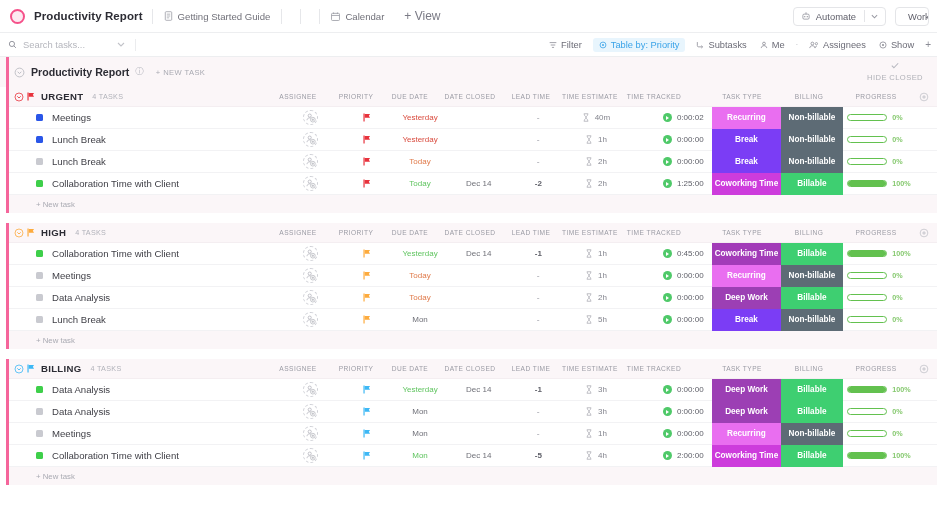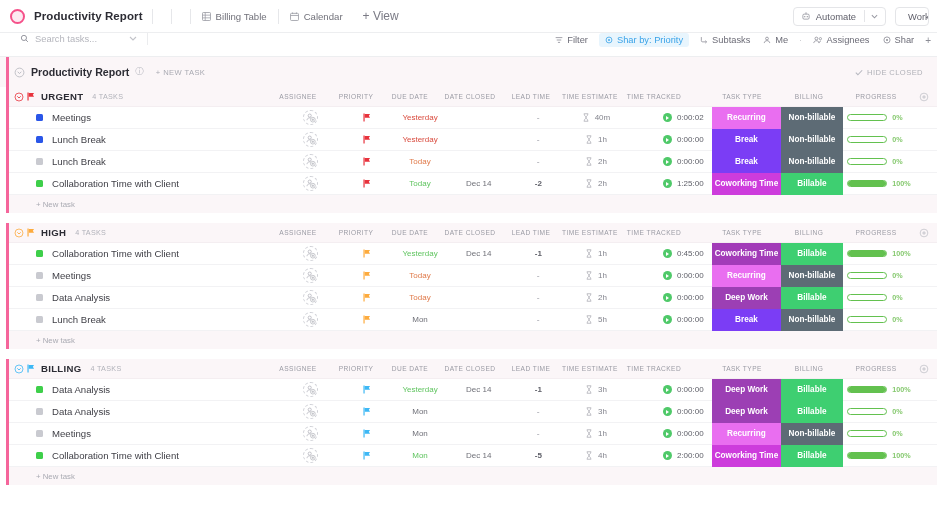--- a/index.html
+++ b/index.html
@@ -49,23 +49,23 @@
     height:19px; padding: 0 7px;
     border: 1px solid #e4e5e8; border-radius: 4px;
     font-size: 9.4px; color:#60606b; background:#fff; white-space:nowrap; cursor:pointer;
   }
   .pillbtn .sep { width:1px; height:12px; background:#e4e5e8; margin:0 1px 0 3px; }
   .share-btn { overflow:hidden; max-width: 34px; }
 
   
   .filterbar {
     height: 24px; min-height: 24px;
-    display:flex; align-items:flex-start;
+    display:flex; align-items:center;
     border-bottom: 1px solid #edeef0;
-    background:#fff; padding-left: 20px; padding-right: 4px;
+    background:#fff; padding-left: 8px; padding-right: 4px;
   }
   .search-wrap { display:flex; align-items:center; gap:6px; width: 120px; }
   .search-input {
     border:none; outline:none; font-size:9.4px; color:#3f3f46;
     font-family:"Liberation Sans", sans-serif; width: 88px; background:transparent;
   }
   .search-input::placeholder { color:#b5b6bd; }
   .vdiv { width:1px; height:12px; background:#ebecee; margin:0 7px; flex:none; }
   .filter-right { margin-left:auto; display:flex; align-items:center; gap:9px; padding-right:2px; }
   .fitem {
@@ -84,21 +84,21 @@
   }
   .list-head::before {
     content:""; position:absolute; left:6px; top:0; bottom:0; width:3px; background:#f5659b;
   }
   .lh-chev { color:#b0b1b8; margin-right:6px; display:flex; }
   .lh-title { font-size:10.6px; font-weight:bold; color:#2c2c34; }
   .lh-info { margin-left:6px; color:#b7b8c0; font-size:8.5px; }
   .lh-new { margin-left:12px; font-size:7.6px; color:#a9aab2; letter-spacing:.4px; cursor:pointer; }
   .lh-hide {
     margin-left:auto; margin-right:14px; font-size:7.6px; color:#b0b1b8;
-    letter-spacing:.4px; display:flex; align-items:center; gap:4px; cursor:pointer;
+    letter-spacing:.4px; display:flex; align-items:center; gap:4px; cursor:pointer;flex-direction:column;
   }
 
   
   .group { position:relative; padding-left: 6px; }
   .group::before {
     content:""; position:absolute; left:6px; top:0; bottom:0; width:3px; background:#f5659b;
   }
   .grp-head {
     height:20px; background:#fbf6f8; display:flex; align-items:center;
     padding-left: 8px; border-bottom:1px solid #f4eef1;
@@ -173,31 +173,31 @@
 </head>
 <body>
 
 <div class="app">
 
   <div class="topbar">
     <div class="doc-dot"></div>
     <div class="doc-title">Productivity Report</div>
     <div class="tabdiv"></div>
     <div id="tabs-host" style="display:flex;align-items:center;">
+        <div class="tab">
+          <svg width="9" height="10" viewBox="0 0 12 14">
+            <rect x="1.5" y="1" width="9" height="12" rx="1.2" fill="none" stroke="#9a9ba4" stroke-width="1.1"></rect>
+     <line x1="3.6" y1="4.4" x2="8.4" y2="4.4" stroke="#9a9ba4" stroke-width="1"></line>
+     <line x1="3.6" y1="7" x2="8.4" y2="7" stroke="#9a9ba4" stroke-width="1"></line>
+     <line x1="3.6" y1="9.6" x2="7" y2="9.6" stroke="#9a9ba4" stroke-width="1"></line>
+          </svg>
+          <span>Getting Started Guide</span>
+        </div>
         <div class="tabdiv"></div>
         <div class="tabdiv"></div>
-        <div class="tab">
-          <svg width="9" height="9" viewBox="0 0 12 12">
-            <rect x="0.7" y="0.7" width="10.6" height="10.6" rx="1" fill="none" stroke="#9a9ba4" stroke-width="1.1"></rect>
-     <line x1="0.7" y1="4.2" x2="11.3" y2="4.2" stroke="#9a9ba4" stroke-width="1"></line>
-     <line x1="0.7" y1="7.8" x2="11.3" y2="7.8" stroke="#9a9ba4" stroke-width="1"></line>
-     <line x1="4.3" y1="0.7" x2="4.3" y2="11.3" stroke="#9a9ba4" stroke-width="1"></line>
-          </svg>
-          <span>Billing Table</span>
-        </div>
         <div class="tabdiv"></div>
         <div class="tab">
           <svg width="9" height="9" viewBox="0 0 12 12">
             <rect x="0.7" y="1.8" width="10.6" height="9.5" rx="1.2" fill="none" stroke="#9a9ba4" stroke-width="1.1"></rect>
      <line x1="0.7" y1="4.6" x2="11.3" y2="4.6" stroke="#9a9ba4" stroke-width="1.1"></line>
      <line x1="3.4" y1="0.6" x2="3.4" y2="2.6" stroke="#9a9ba4" stroke-width="1.1"></line>
      <line x1="8.6" y1="0.6" x2="8.6" y2="2.6" stroke="#9a9ba4" stroke-width="1.1"></line>
           </svg>
           <span>Calendar</span>
         </div>
@@ -251,21 +251,21 @@
             <line x1="2.6" y1="6" x2="9.4" y2="6" stroke="#8b8c95" stroke-width="1.2"></line>
             <line x1="4.4" y1="9.6" x2="7.6" y2="9.6" stroke="#8b8c95" stroke-width="1.2"></line>
           </svg>
           <span>Filter</span>
         </div>
         <div class="fitem active">
           <svg width="8" height="8" viewBox="0 0 12 12">
             <circle cx="6" cy="6" r="4.4" fill="none" stroke="#3aa3e8" stroke-width="1.2"></circle>
             <circle cx="6" cy="6" r="1.4" fill="#3aa3e8"></circle>
           </svg>
-          <span>Shar by: Priority</span>
+          <span>Table by: Priority</span>
         </div>
         <div class="fitem">
           <svg width="8" height="8" viewBox="0 0 12 12">
             <path d="M2 1.6v5.2a2 2 0 0 0 2 2h5.4" fill="none" stroke="#8b8c95" stroke-width="1.2"></path>
             <path d="M8 7l2 1.8L8 10.6" fill="none" stroke="#8b8c95" stroke-width="1.2"></path>
           </svg>
           <span>Subtasks</span>
         </div>
         <div class="fitem">
           <svg width="8" height="8" viewBox="0 0 12 12">
@@ -282,21 +282,21 @@
             <circle cx="10.6" cy="4" r="1.7" fill="none" stroke="#8b8c95" stroke-width="1.1"></circle>
             <path d="M8.6 10.6c0-1.9 1.3-2.9 2.9-2.9" fill="none" stroke="#8b8c95" stroke-width="1.1"></path>
           </svg>
           <span>Assignees</span>
         </div>
         <div class="fitem">
           <svg width="8" height="8" viewBox="0 0 12 12">
             <circle cx="6" cy="6" r="4.6" fill="none" stroke="#8b8c95" stroke-width="1.2"></circle>
             <circle cx="6" cy="6" r="1.5" fill="#8b8c95"></circle>
           </svg>
-          <span>Shar</span>
+          <span>Show</span>
         </div>
         <span style="font-size: 10px; color: rgb(139, 140, 149);">+</span>
       </div>
   </div>
 
   <div class="scroll-area">
 
     <div class="list-head">
       <span class="lh-chev">
         <svg width="11" height="11" viewBox="0 0 14 14">

